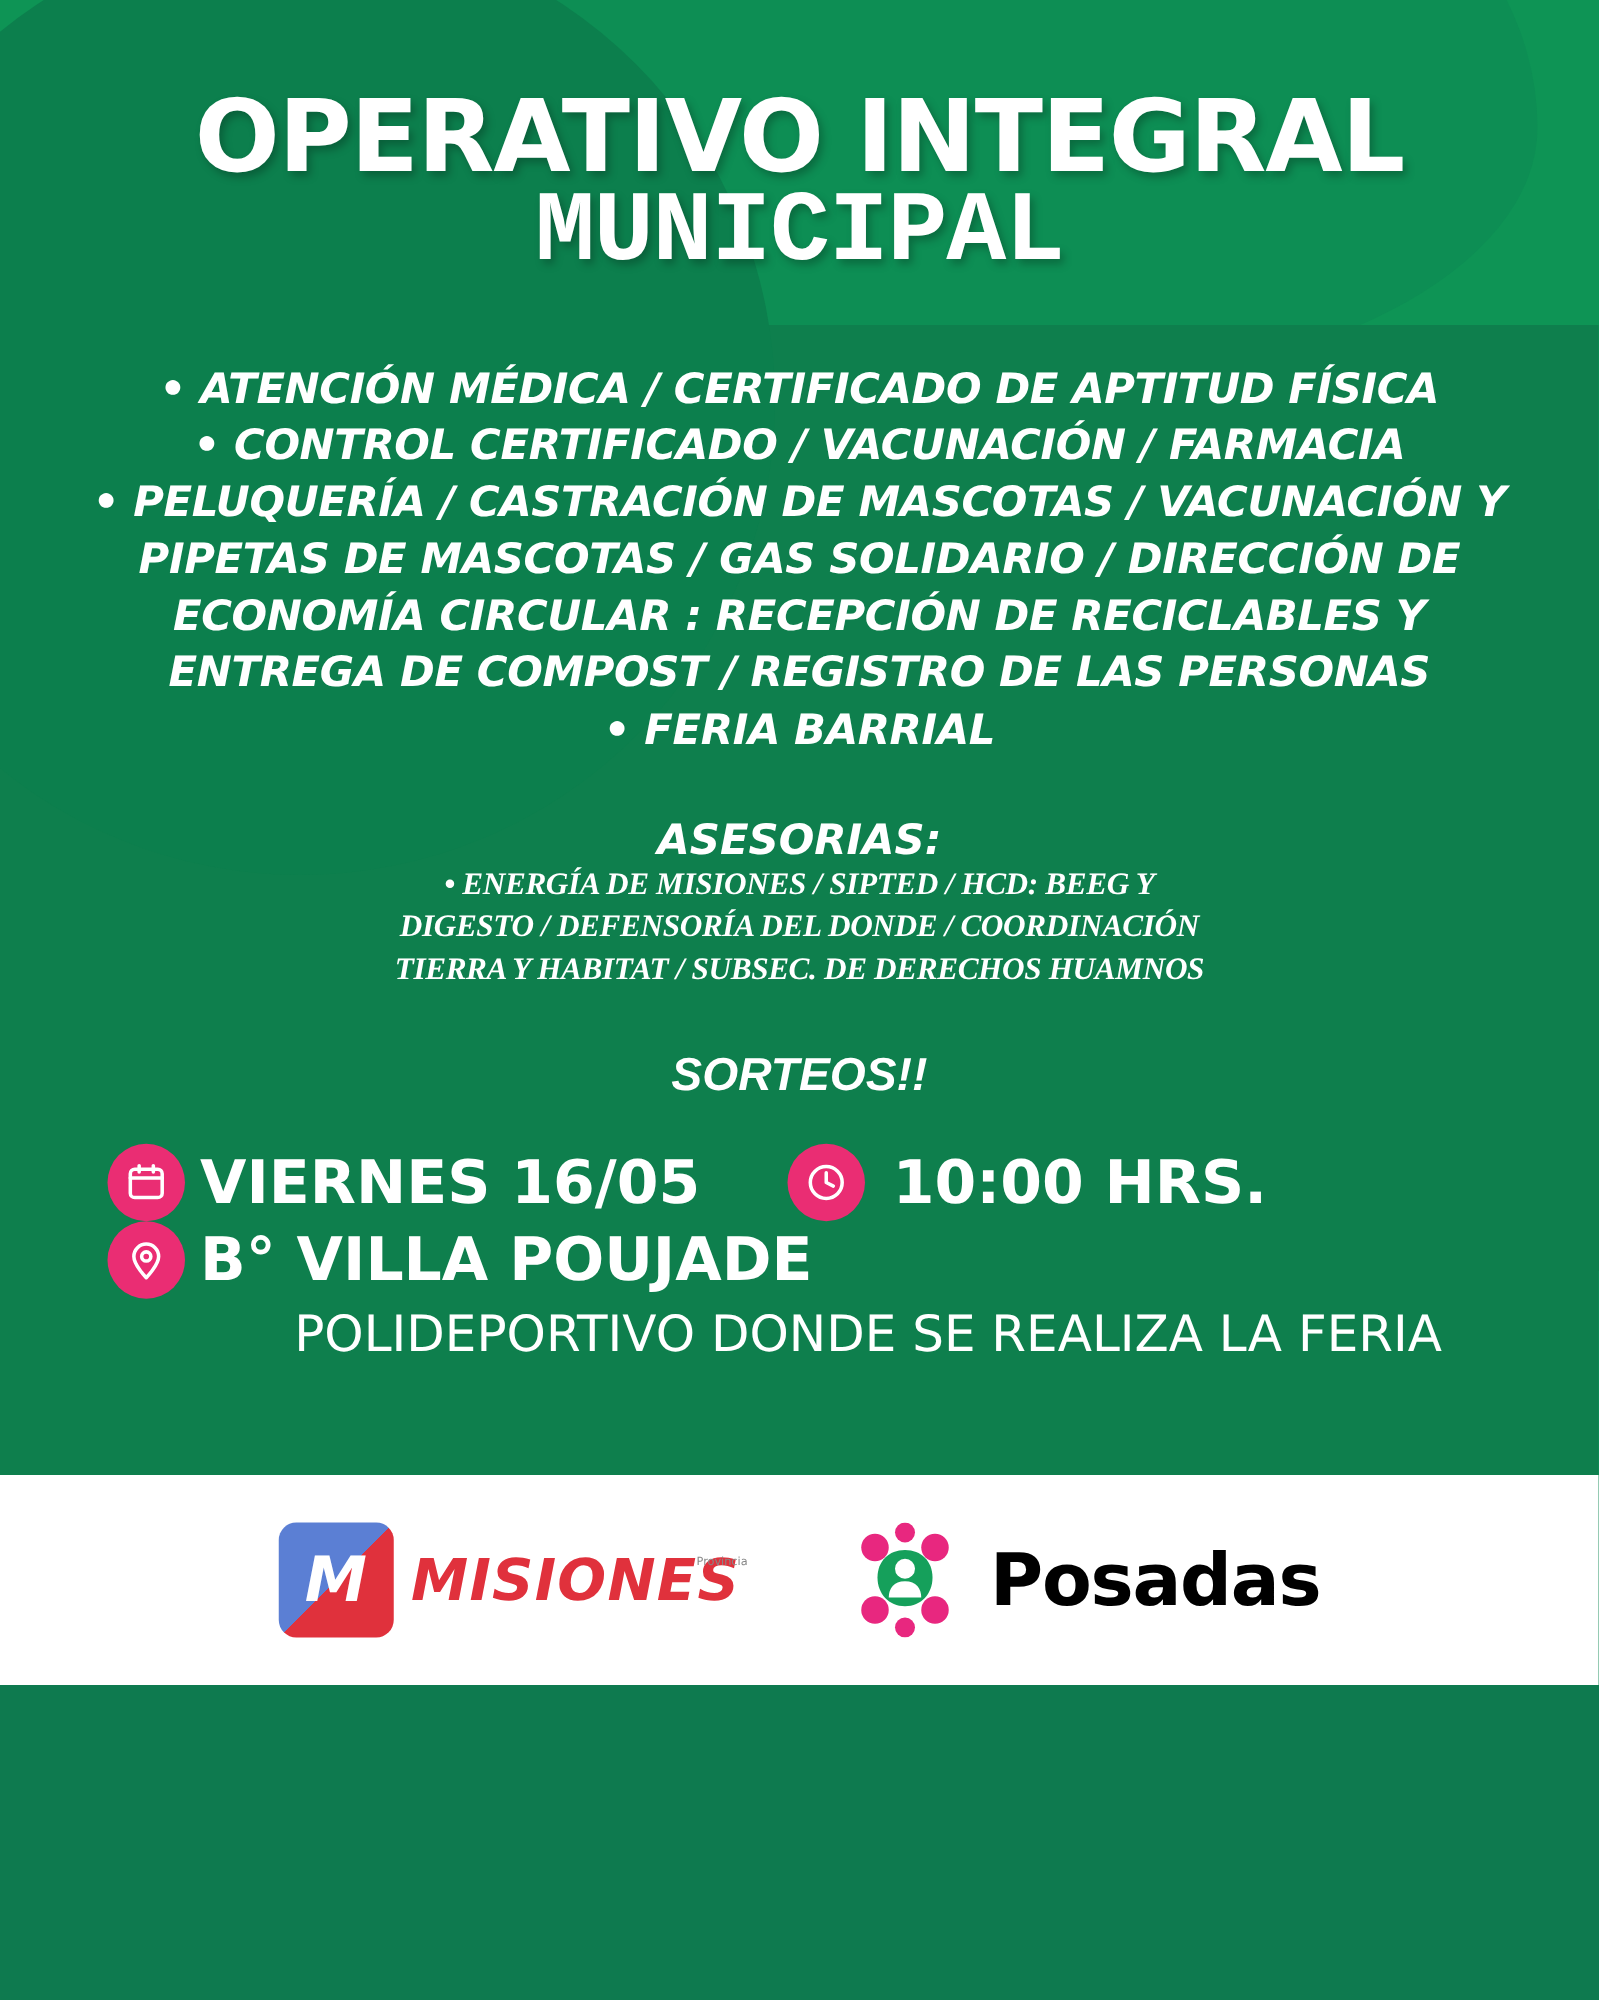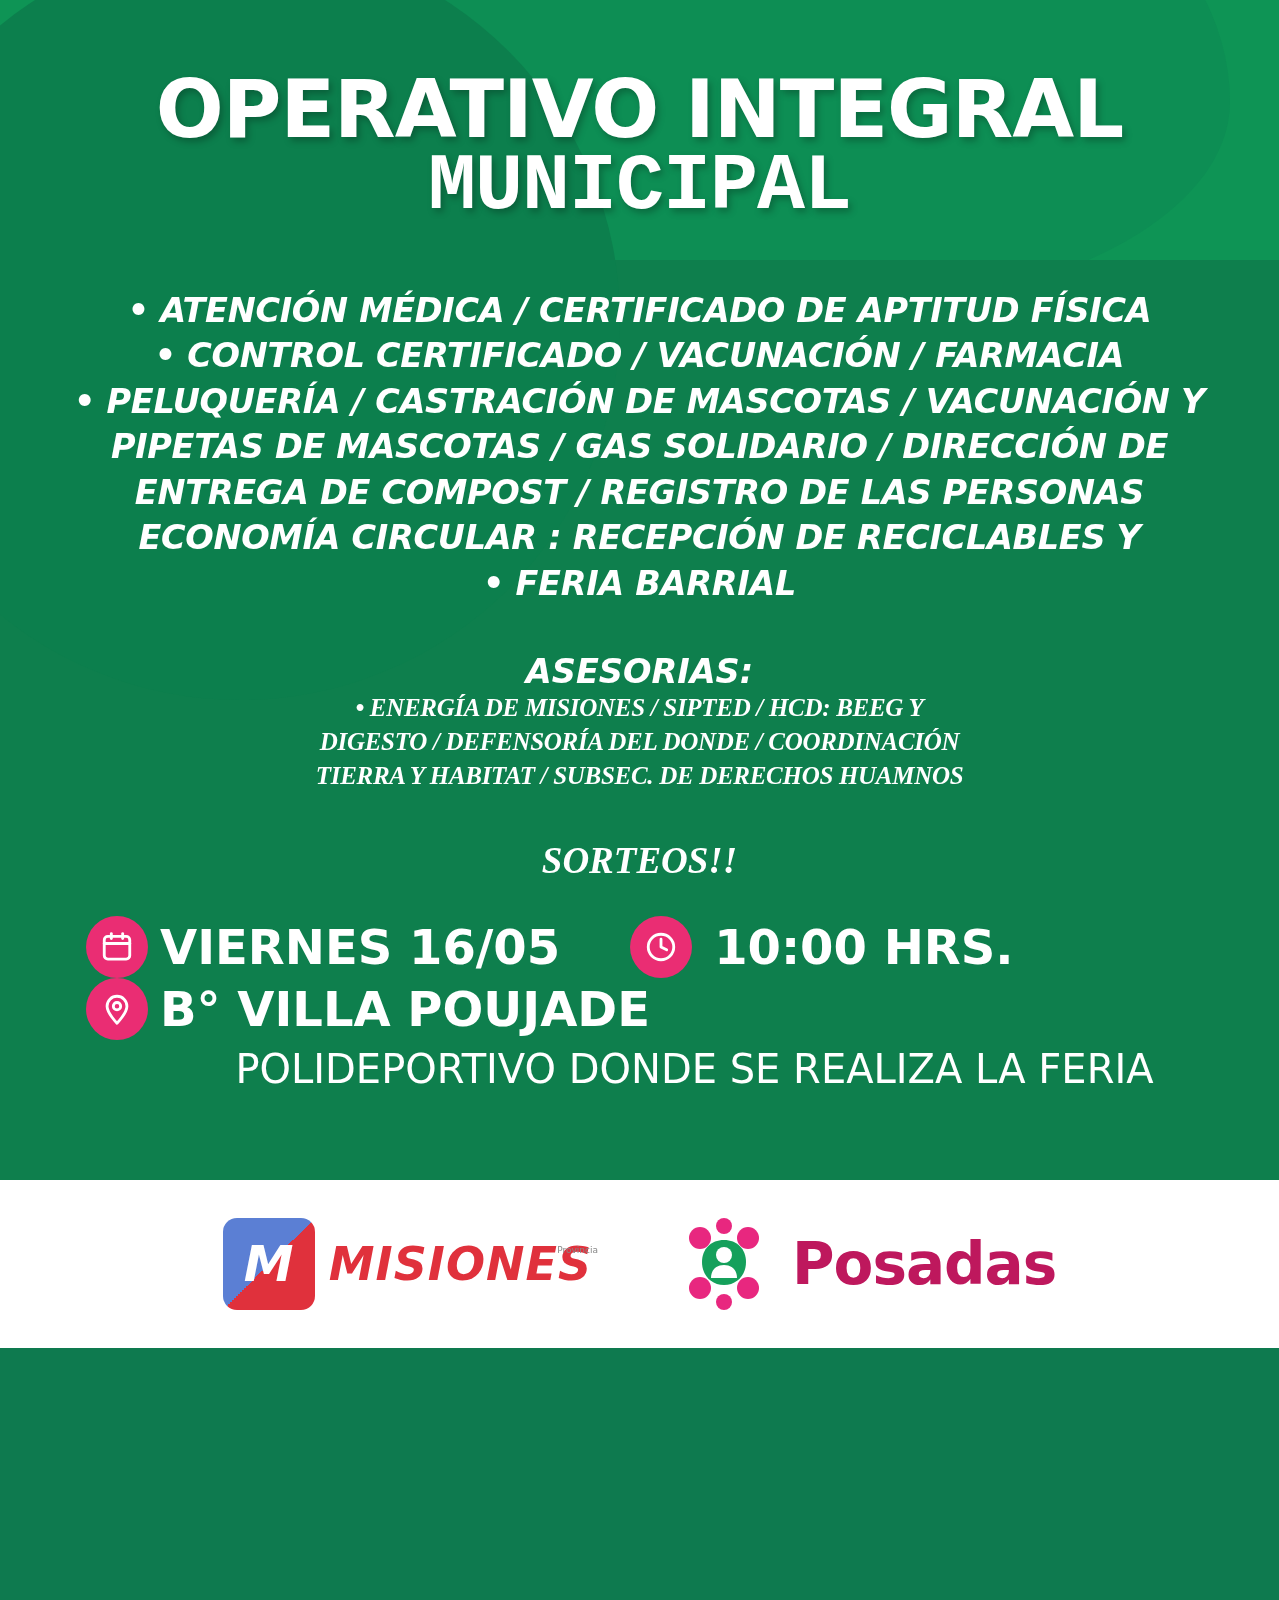--- a/index.html
+++ b/index.html
@@ -106,21 +106,21 @@
     letter-spacing: -0.3px;
     font-family: Liberation Serif, serif;
   }
   .advisors p { margin: 0; }
   .raffles {
     margin-top: 46px;
     color: #ffffff;
     font-style: italic;
     font-weight: bold;
     font-size: 37px;
-    font-family: Liberation Serif, serif;
+    font-family: Liberation Sans, sans-serif;
   }
   .info-block {
     margin-top: 34px;
     padding-left: 26px;
   }
   .info-row {
     display: flex;
     align-items: center;
     gap: 12px;
   }
@@ -215,21 +215,21 @@
     display: flex;
     align-items: center;
     gap: 18px;
   }
   .posadas-mark {
     width: 96px;
     height: 92px;
     position: relative;
   }
   .posadas-word {
-    color: #be185d;
+    color: #000000;
     font-size: 58px;
     font-weight: bold;
     font-family: "DejaVu Sans", sans-serif;
     letter-spacing: -1px;
   }
 </style>
 </head>
 <body>
 
 <div class="poster">
@@ -243,22 +243,22 @@
     <h1 class="title">
       <span>OPERATIVO INTEGRAL</span>
       <span class="line2">MUNICIPAL</span>
     </h1>
 
     <div class="services">
       <p>• ATENCIÓN MÉDICA / CERTIFICADO DE APTITUD FÍSICA</p>
       <p>• CONTROL CERTIFICADO / VACUNACIÓN  / FARMACIA</p>
       <p>• PELUQUERÍA / CASTRACIÓN DE MASCOTAS / VACUNACIÓN Y</p>
       <p>PIPETAS DE MASCOTAS / GAS SOLIDARIO  / DIRECCIÓN DE</p>
+      <p>ECONOMÍA CIRCULAR : RECEPCIÓN DE RECICLABLES Y</p>
       <p>ENTREGA DE COMPOST / REGISTRO DE LAS PERSONAS</p>
-      <p>ECONOMÍA CIRCULAR : RECEPCIÓN DE RECICLABLES Y</p>
       <p>• FERIA BARRIAL</p>
     </div>
 
     <div class="section-head">ASESORIAS:</div>
 
     <div class="advisors">
       <p>• ENERGÍA DE MISIONES / SIPTED / HCD: BEEG Y</p>
       <p>DIGESTO / DEFENSORÍA DEL DONDE / COORDINACIÓN</p>
       <p>TIERRA Y HABITAT / SUBSEC. DE DERECHOS HUAMNOS</p>
     </div>

